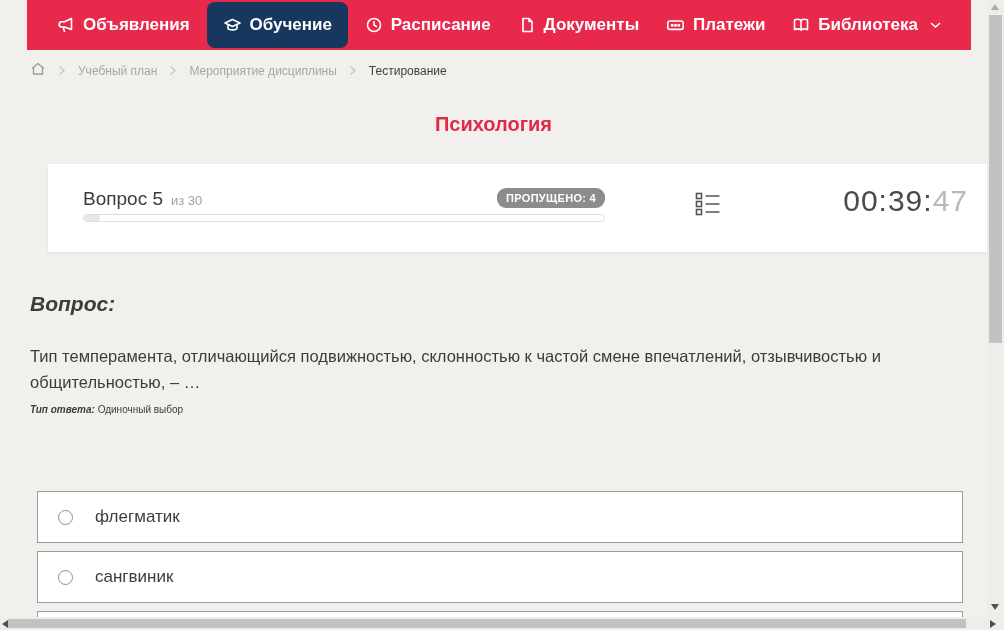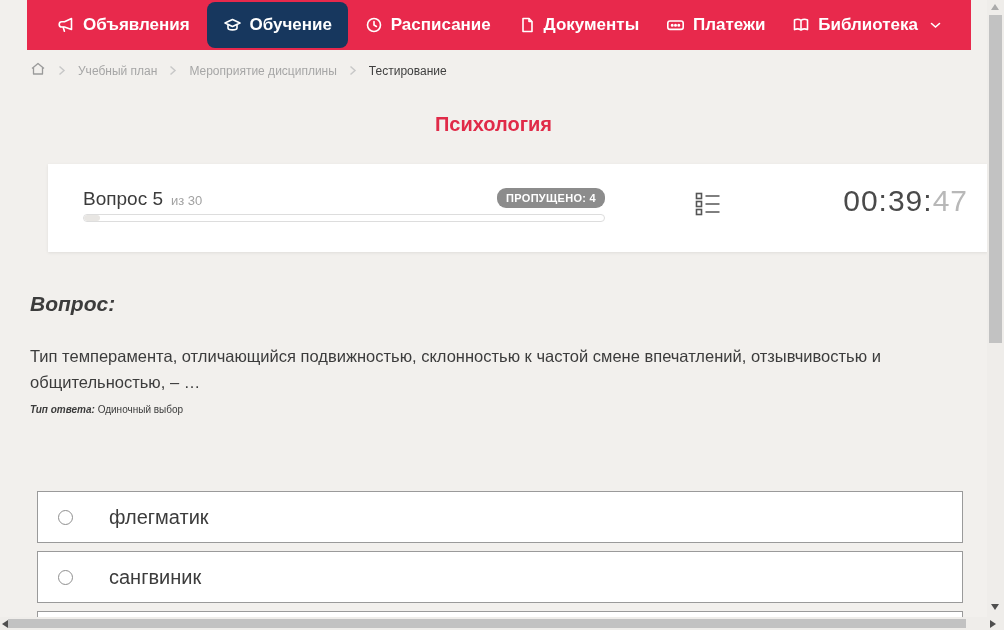--- a/index.html
+++ b/index.html
@@ -62,21 +62,21 @@
   .q-text{position:absolute;left:30px;top:316px;width:916px;font-size:16.5px;line-height:26px;
           color:var(--text-dark);margin-top:27px;}
   .answer-type{position:absolute;left:30px;top:404px;font-size:10px;color:var(--text-dark);}
   .answer-type .atype-label{font-weight:bold;font-style:italic;}
 
   
   .option{position:absolute;left:37px;width:926px;height:52px;background:#fff;
           border:1px solid var(--option-border);display:flex;align-items:center;cursor:pointer;}
   .option .radio{width:15px;height:15px;border:1px solid #8f8f8f;border-radius:50%;background:#fff;
                  margin-left:20px;flex:0 0 auto;}
-  .option .opt-label{margin-left:36px;font-size:20px;color:var(--text-dark);}
+  .option .opt-label{margin-left:22px;font-size:17px;color:var(--text-dark);}
 
   
   .vscroll{position:absolute;right:0;top:0;width:17px;height:617px;background:var(--scroll-track);z-index:5;}
   .vscroll .thumb{position:absolute;left:2px;top:15px;width:13px;height:328px;background:var(--scroll-thumb);}
   .arrow{width:0;height:0;position:absolute;}
   .arr-up{left:4px;top:4px;border-left:4.5px solid transparent;border-right:4.5px solid transparent;
           border-bottom:6px solid #ababab;}
   .arr-down{left:4px;top:604px;border-left:4.5px solid transparent;border-right:4.5px solid transparent;
             border-top:6px solid #4f4f4f;}
   .hscroll{position:absolute;left:0;top:617px;width:1004px;height:13px;background:var(--scroll-track);z-index:6;}

